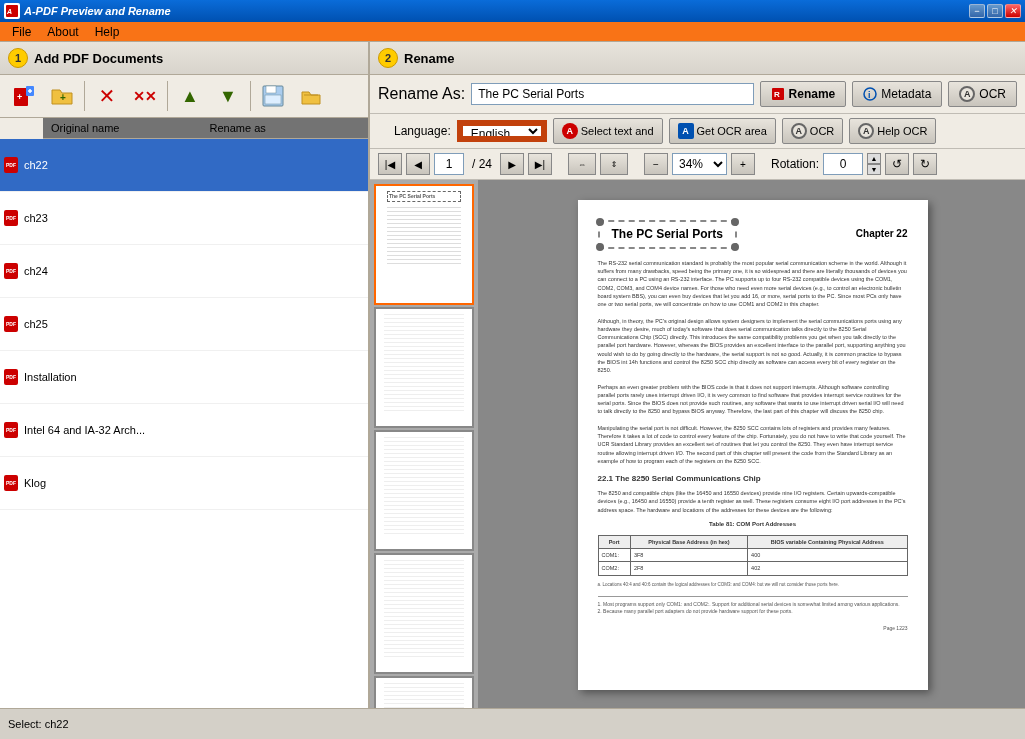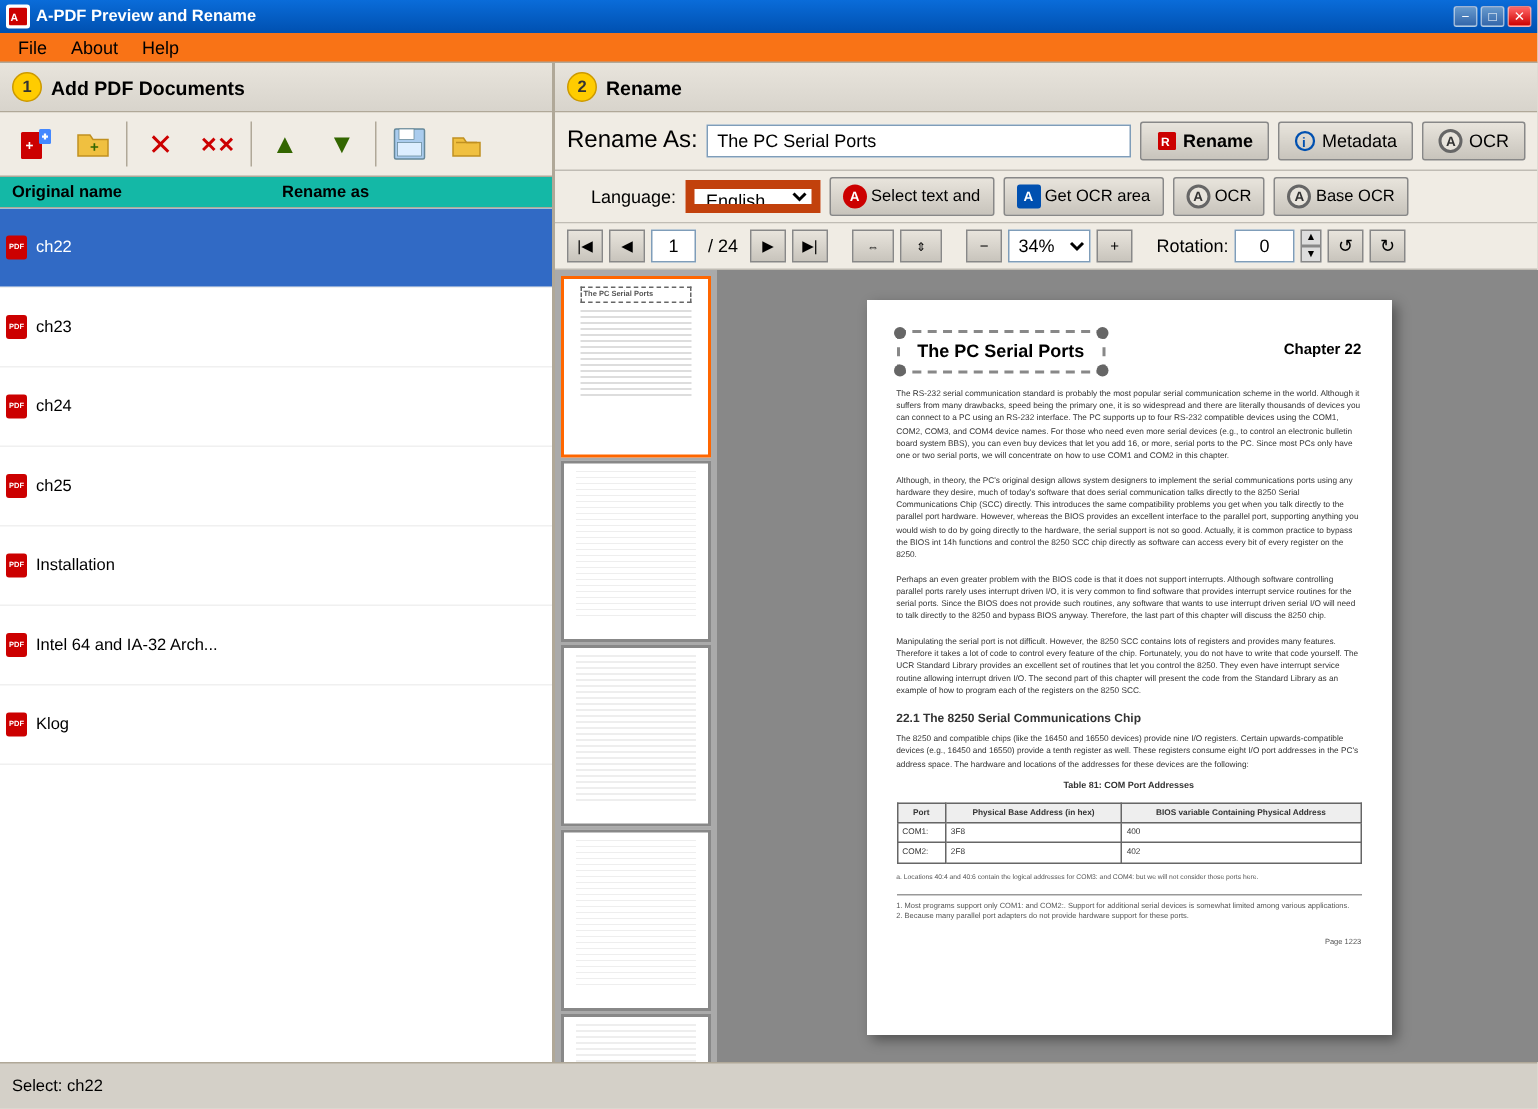--- a/index.html
+++ b/index.html
@@ -7,20 +7,21 @@
 
     
     .title-bar {
       background: linear-gradient(to bottom, #0a6cd9, #0050b0);
       color: white;
       height: 22px;
       display: flex;
       align-items: center;
       padding: 0 4px;
       gap: 4px;
+      font-style: italic;
     }
     .title-bar-icon { width: 16px; height: 16px; background: #fff; border-radius: 2px; display: flex; align-items: center; justify-content: center; }
     .title-bar-text { flex: 1; font-size: 11px; font-weight: bold; }
     .title-bar-buttons { display: flex; gap: 2px; }
     .title-btn { width: 16px; height: 14px; border: 1px solid rgba(255,255,255,0.5); background: linear-gradient(to bottom, #6699cc, #3366aa); color: white; font-size: 9px; display: flex; align-items: center; justify-content: center; cursor: pointer; border-radius: 2px; }
 
     
     .menu-bar {
       background: #f97316;
       border-bottom: 1px solid #b0a898;
@@ -76,24 +77,24 @@
       border: 1px solid transparent;
       background: transparent;
       display: flex; align-items: center; justify-content: center;
       cursor: pointer; border-radius: 2px; font-size: 18px;
     }
     .tb-separator { width: 1px; height: 30px; background: #b0a898; margin: 0 2px; }
 
     
     .file-list-header {
       display: flex;
-      background: #14b8a6;
+      background: #737373;
       border-bottom: 1px solid #b0a898;
       padding: 2px 4px;
-      font-size: 11px; font-weight: bold;
+      font-size: 11px; font-weight: normal; margin-left: 43px;
     }
     .file-col-orig { flex: 1; padding: 2px 4px; }
     .file-col-rename { flex: 1; padding: 2px 4px; }
 
     .file-list { flex: 1; overflow-y: auto; background: white; }
     .file-item {
       display: flex; align-items: center;
       padding: 18px 4px; font-size: 11px;
       border-bottom: 1px solid #f0f0f0;
       cursor: pointer;
@@ -432,21 +433,21 @@
         <button class="ocr-action-btn">
           <div class="btn-icon-blue">A</div>
           <span>Get OCR area</span>
         </button>
         <button class="ocr-action-btn">
           <div class="btn-icon-circle-a">A</div>
           <span>OCR</span>
         </button>
         <button class="ocr-action-btn">
           <div class="btn-icon-circle-a">A</div>
-          <span>Base OCR</span>
+          <span>Help OCR</span>
         </button>
       </div>
 
       <div class="nav-row">
         <button class="nav-btn">|◀</button>
         <button class="nav-btn">◀</button>
         <input class="page-input" type="text" value="1" style="">
         <span class="page-total">/ 24</span>
         <button class="nav-btn">▶</button>
         <button class="nav-btn">▶|</button>

